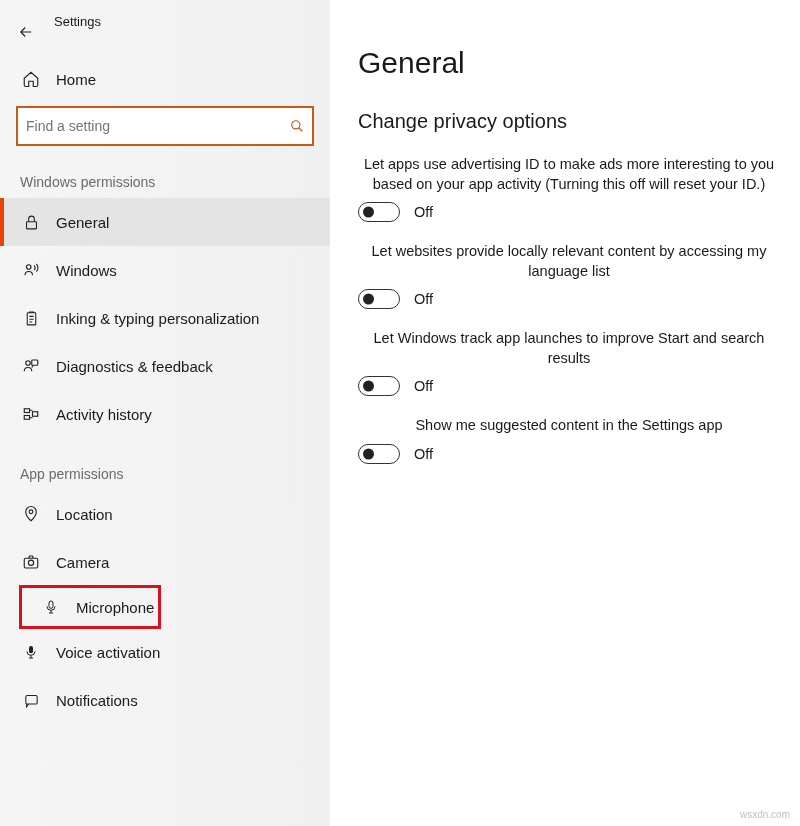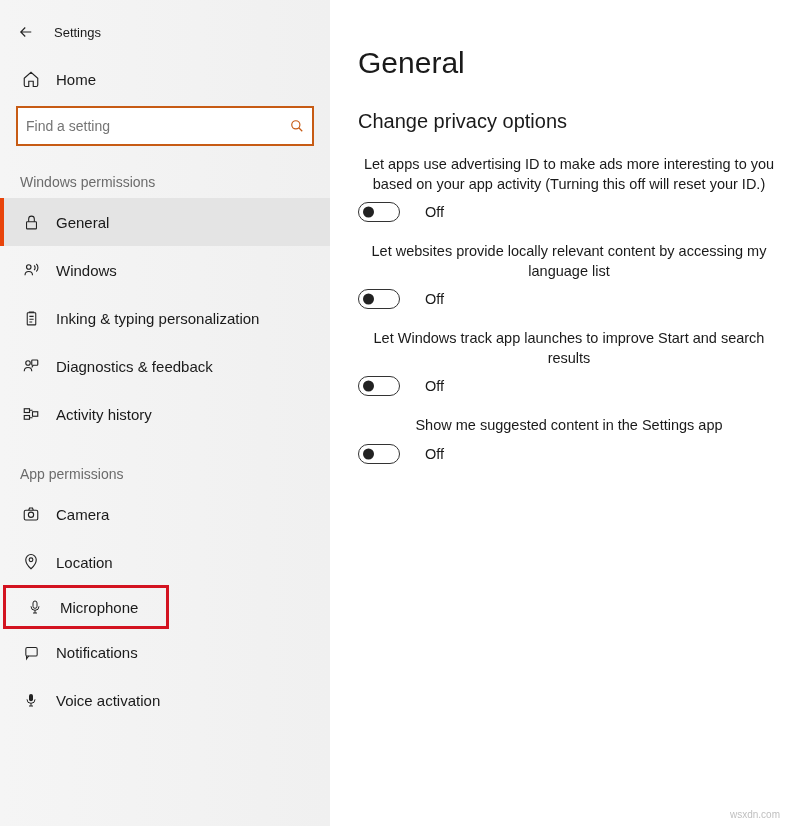--- a/index.html
+++ b/index.html
@@ -16,21 +16,21 @@
   }
   
   .sidebar {
     width: 330px;
     height: 100%;
     background: linear-gradient(to right, #f5f5f5, #f0f0f0);
     padding-top: 8px;
   }
   .top-row {
     display: flex;
-    align-items: center;
+    align-items: flex-start;
     padding: 6px 4px 10px 4px;
   }
   .back-btn {
     width: 44px; height: 36px;
     display: flex; align-items: center; justify-content: center;
     cursor: pointer;
   }
   .top-title { font-size: 13px; margin-left: 6px; }
   .home-row {
     display: flex; align-items: center;
@@ -70,56 +70,56 @@
   .nav-item.active { background: #e4e4e4; }
   .nav-item.active::before {
     content: "";
     position: absolute; left: 0; top: 0;
     width: 4px; height: 100%;
     background: #e8440a;
   }
   .nav-item.boxed {
     outline: 3px solid #d31320;
     outline-offset: -2px;
-    width: 164px;
+    width: 140px;
     height: 42px;
-    margin-left: 4px;
+    margin-left: 20px;
   }
   
   .main {
     flex: 1;
     padding: 46px 20px 0 28px;
     background: #fff;
   }
   .page-title { font-size: 30px; font-weight: 400; margin-bottom: 30px; }
   .section-title { font-size: 20px; font-weight: 400; margin-bottom: 22px; }
   .setting { margin-bottom: 20px; max-width: 440px; }
   .setting-desc { font-size: 14.5px; line-height: 1.35; margin-bottom: 8px; text-align: center; }
-  .toggle-row { display: flex; align-items: center; gap: 25px; }
+  .toggle-row { display: flex; align-items: center; gap: 14px; }
   .toggle {
     width: 42px; height: 20px;
     border: 1.5px solid #333;
     border-radius: 11px;
     position: relative;
     cursor: pointer;
     background: #fff;
   }
   .toggle::after {
     content: "";
     position: absolute;
     width: 11px; height: 11px;
     border-radius: 50%;
     background: #222;
     left: 4px; top: 50%;
     transform: translateY(-50%);
   }
   .toggle-label { font-size: 14.5px; }
   .watermark {
     position: absolute;
-    right: 20px; bottom: 6px;
+    right: 10px; bottom: 6px;
     font-size: 10px; color: #bfbfbf;
   }
   svg { display: block; }
 </style>
 </head>
 <body>
 
 <div class="sidebar">
 
   <div class="top-row">
@@ -207,66 +207,66 @@
         </svg>
     </span>
     <span class="row-label">Activity history</span>
   </div>
 
   <div class="section-hdr">App permissions</div>
 
   <div class="nav-item">
     <span class="icon">
       <svg width="18" height="18" viewBox="0 0 24 24" fill="none" stroke="#222" stroke-width="1.5">
+          <path d="M12 21s-7-6-7-12a7 7 0 1 1 14 0c0 6-7 12-7 12z"></path>
+          <circle cx="12" cy="9" r="2.5"></circle>
+        </svg>
+    </span>
+    <span class="row-label">Location</span>
+  </div>
+
+  <div class="nav-item">
+    <span class="icon">
+      <svg width="18" height="18" viewBox="0 0 24 24" fill="none" stroke="#222" stroke-width="1.5">
           <rect x="3" y="7" width="18" height="13" rx="2"></rect>
           <circle cx="12" cy="13" r="3.5"></circle>
           <path d="M9 7l1-3h4l1 3"></path>
         </svg>
     </span>
     <span class="row-label">Camera</span>
   </div>
 
-  <div class="nav-item">
-    <span class="icon">
-      <svg width="18" height="18" viewBox="0 0 24 24" fill="none" stroke="#222" stroke-width="1.5">
-          <path d="M12 21s-7-6-7-12a7 7 0 1 1 14 0c0 6-7 12-7 12z"></path>
-          <circle cx="12" cy="9" r="2.5"></circle>
-        </svg>
-    </span>
-    <span class="row-label">Location</span>
-  </div>
-
   <div class="nav-item boxed">
     <span class="icon">
       <svg width="16" height="16" viewBox="0 0 24 24" fill="none" stroke="#222" stroke-width="1.5">
           <rect x="9" y="3" width="6" height="11" rx="3"></rect>
           <path d="M6 11a6 6 0 0 0 12 0M12 17v4M9 21h6"></path>
         </svg>
     </span>
     <span class="row-label">Microphone</span>
   </div>
 
   <div class="nav-item">
     <span class="icon">
+      <svg width="16" height="16" viewBox="0 0 24 24" fill="#222">
+          <rect x="9" y="3" width="6" height="11" rx="3"></rect>
+          <path fill="none" stroke="#222" stroke-width="1.5" d="M6 11a6 6 0 0 0 12 0M12 17v4M9 21h6"></path>
+        </svg>
+    </span>
+    <span class="row-label">Voice activation</span>
+  </div>
+
+  <div class="nav-item">
+    <span class="icon">
       <svg width="17" height="17" viewBox="0 0 24 24" fill="none" stroke="#222" stroke-width="1.5">
           <rect x="4" y="5" width="16" height="12" rx="2"></rect>
           <path d="M8 17l-3 4v-4"></path>
         </svg>
     </span>
     <span class="row-label">Notifications</span>
-  </div>
-
-  <div class="nav-item">
-    <span class="icon">
-      <svg width="16" height="16" viewBox="0 0 24 24" fill="#222">
-          <rect x="9" y="3" width="6" height="11" rx="3"></rect>
-          <path fill="none" stroke="#222" stroke-width="1.5" d="M6 11a6 6 0 0 0 12 0M12 17v4M9 21h6"></path>
-        </svg>
-    </span>
-    <span class="row-label">Voice activation</span>
   </div>
 
 </div>
 
 <div class="main">
   <h1 class="page-title">General</h1>
   <h2 class="section-title">Change privacy options</h2>
 
   <div class="setting">
     <div class="setting-desc">Let apps use advertising ID to make ads more interesting to you based on your app activity (Turning this off will reset your ID.)</div>

